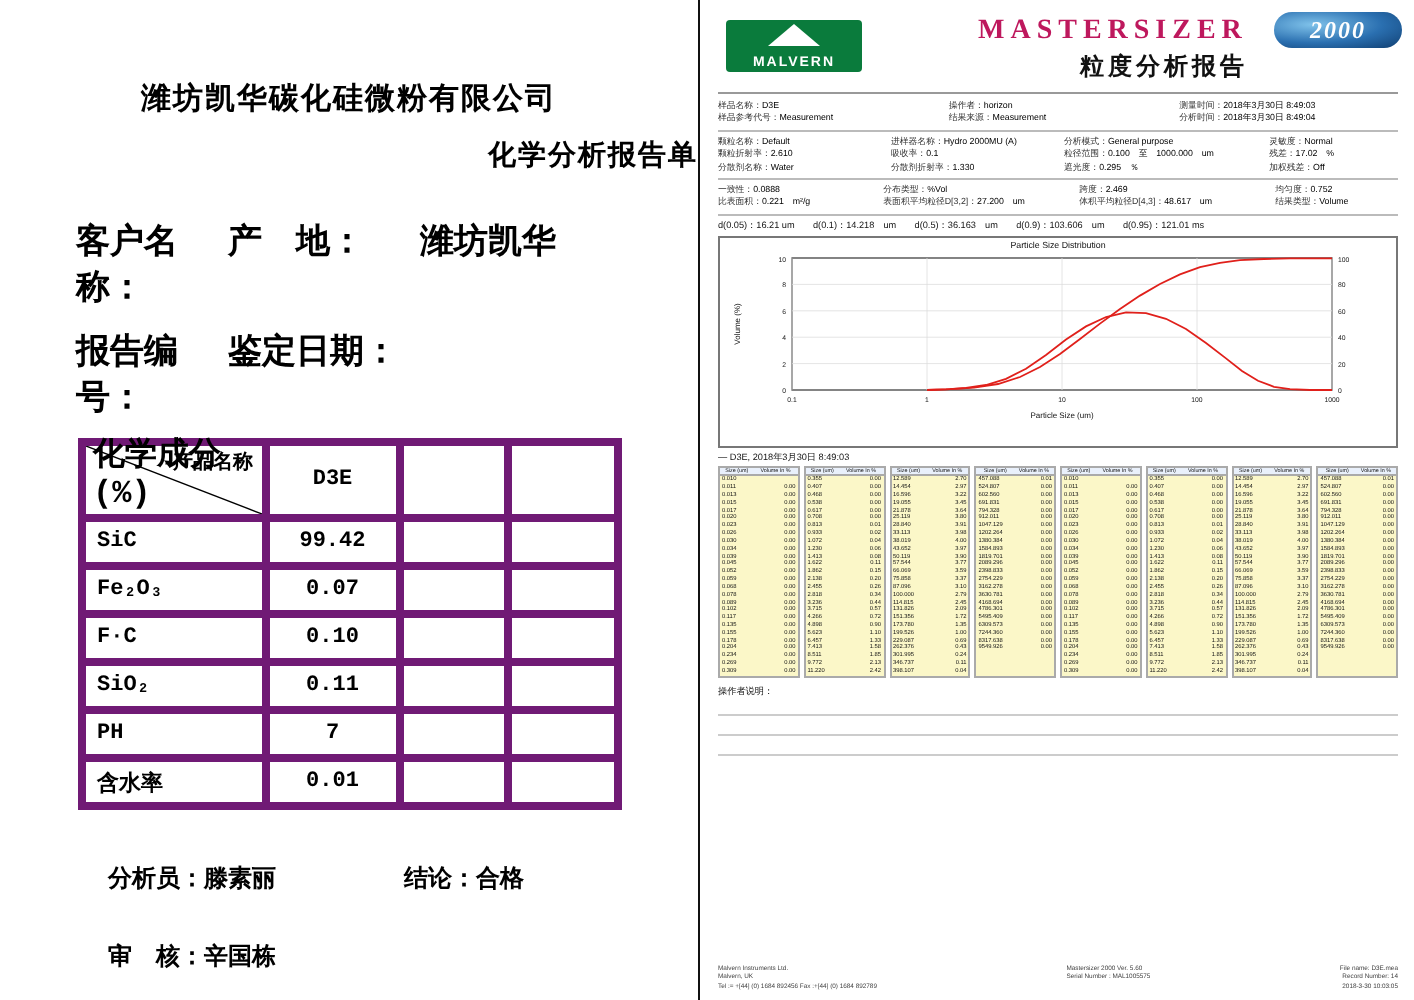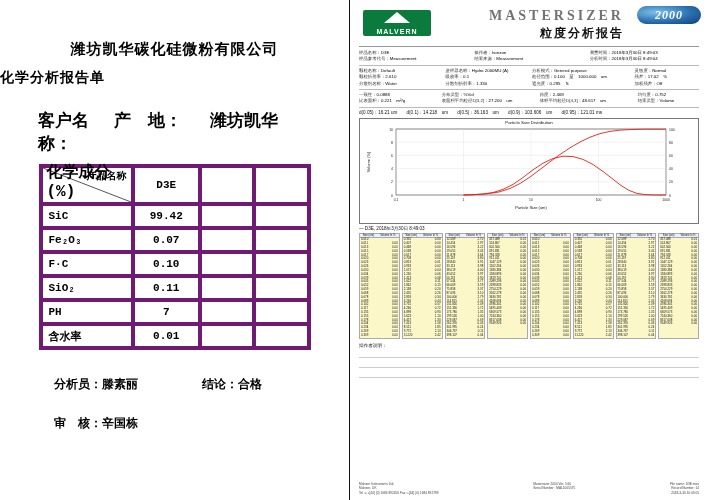--- a/index.html
+++ b/index.html
@@ -30,21 +30,21 @@
   }
   .lr-title {
     text-align: center;
     font-family: "Liberation Serif", serif;
     font-weight: bold;
     font-size: 15px;
     margin-top: 40px;
     letter-spacing: 1px;
   }
   .lr-subtitle {
-    text-align: left;
+    text-align: right;
     font-family: "Liberation Serif", serif;
     font-weight: bold;
     font-size: 14px;
     margin-top: 10px;
     letter-spacing: 1px;
   }
   .lr-meta {
     margin: 22px 30px 0 38px;
     font-family: "Liberation Serif", serif;
     font-size: 17px;
@@ -138,21 +138,21 @@
     font-weight: bold;
     letter-spacing: 1px;
   }
   .ms-title {
     position: absolute;
     left: 130px; top: 2px;
     font-family: "Liberation Serif", serif;
     font-size: 14px;
     font-weight: bold;
     letter-spacing: 3px;
-    color: #737373;
+    color: #be185d;
   }
   .ms-2000 {
     position: absolute;
     left: 278px; top: 0px;
     width: 64px; height: 18px;
     background: radial-gradient(ellipse at 30% 35%, #7fc2ea 0%, #2a6fb0 55%, #103e70 100%);
     border-radius: 9px / 9px;
     color: #fff;
     font-family: "Liberation Serif", serif;
     font-style: italic;
@@ -267,20 +267,25 @@
 
   <div class="left-report">
     <div class="lr-title">潍坊凯华碳化硅微粉有限公司</div>
     <div class="lr-subtitle">化学分析报告单</div>
 
     <div class="lr-meta">
       <div class="lr-meta-row">
         <span class="lr-meta-label">客户名称：</span>
         <span class="lr-meta-mid">产　地：</span>
         <span class="lr-meta-val">潍坊凯华</span>
+      </div>
+      <div class="lr-meta-row">
+        <span class="lr-meta-label">报告编号：</span>
+        <span class="lr-meta-mid">鉴定日期：</span>
+        <span class="lr-meta-val"></span>
       </div>
     </div>
 
     <table class="lr-table">
       <tbody>
           <tr>
         <td class="c1 hdr-cell">
           <svg class="diag" viewBox="0 0 96 34" preserveAspectRatio="none">
             <line x1="0" y1="0" x2="96" y2="34" stroke="#000" stroke-width="0.7"></line>
           </svg>

